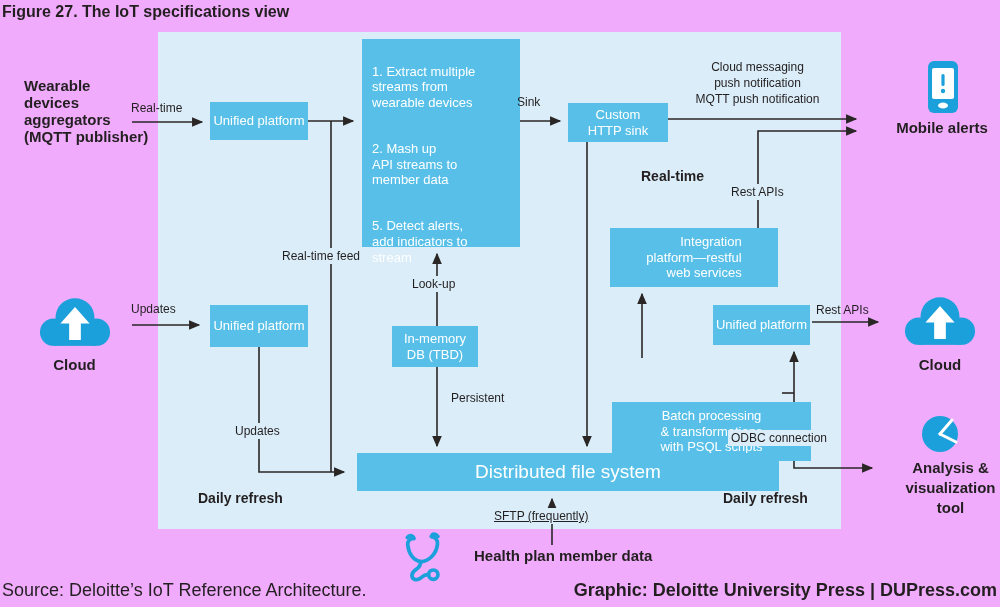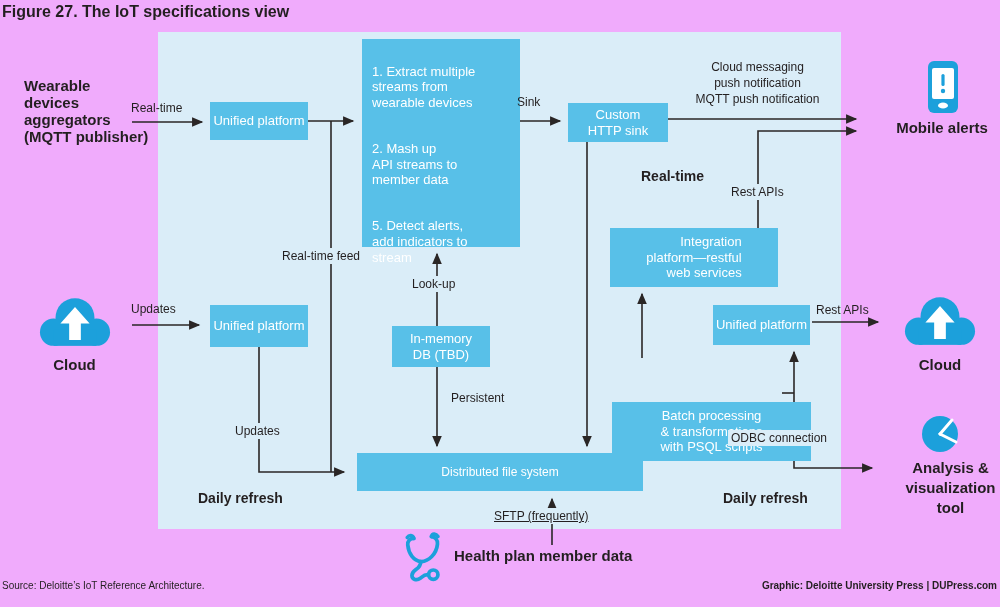--- a/index.html
+++ b/index.html
@@ -12,21 +12,21 @@
   .box.list{display:block;text-align:left;padding:9px 6px 0 10px;box-sizing:border-box;}
   .box.list p{margin:0 0 15px 0;}
   .lbl{position:absolute;font-size:12px;line-height:16px;white-space:pre-line;}
   .lbl.b{font-weight:bold;font-size:14px;}
   .lbl.ext{font-weight:bold;font-size:15px;line-height:20px;}
   .lbl.bg{background:#daedf8;padding:0 3px;}
   .ctr{text-align:center;}
   svg.wires{position:absolute;left:0;top:0;pointer-events:none;}
   .icon{position:absolute;}
   .title{position:absolute;left:2px;top:3px;font-size:16px;font-weight:bold;}
-  .footer{position:absolute;font-size:10px;}
+  .footer{position:absolute;font-size:18px;}
 </style>
 </head>
 <body>
 
 <div class="stage">
 
   <div class="title">Figure 27. The IoT specifications view</div>
 
   <div class="panel"></div>
 
@@ -70,34 +70,34 @@
     <p>5. Detect alerts,
 add indicators to
 stream</p>
   </div>
 
   <div class="box" style="left:568px;top:103px;width:100px;height:39px;">Custom
 HTTP sink</div>
 
   <div class="box" style="left:210px;top:305px;width:98px;height:42px;">Unified platform</div>
 
-  <div class="box" style="left:392px;top:326px;width:98px;height:41px;">In-memory
+  <div class="box" style="left:392px;top:326px;width:86px;height:41px;">In-memory
 DB (TBD)</div>
 
   <div class="box" style="left:610px;top:228px;width:168px;height:59px;text-align:right;">Integration
 platform—restful
 web services</div>
 
   <div class="box" style="left:713px;top:305px;width:97px;height:40px;">Unified platform</div>
 
   <div class="box" style="left:612px;top:358px;width:199px;height:59px;margin-top:44px;">Batch processing
 &amp; transformations
 with PSQL scripts</div>
 
-  <div class="box" style="left:357px;top:453px;width:286px;height:38px;font-size:12px;">Distributed file system</div>
+  <div class="box" style="left:357px;top:453px;width:422px;height:38px;font-size:19px;">Distributed file system</div>
 
   <div class="lbl" style="left:131px;top:100px;">Real-time</div>
   <div class="lbl" style="left:517px;top:94px;">Sink</div>
   <div class="lbl ctr" style="left:660px;top:59px;width:195px;">Cloud messaging
 push notification
 MQTT push notification</div>
   <div class="lbl b" style="left:641px;top:168px;">Real-time</div>
   <div class="lbl bg" style="left:728px;top:184px;">Rest APIs</div>
   <div class="lbl" style="left:816px;top:302px;">Rest APIs</div>
   <div class="lbl" style="left:131px;top:301px;">Updates</div>
@@ -113,21 +113,21 @@
   <div class="lbl ext" style="left:24px;top:77px;line-height:17px;">Wearable
 devices
 aggregators
 (MQTT publisher)</div>
   <div class="lbl ext ctr" style="left:37px;top:355px;width:75px;">Cloud</div>
   <div class="lbl ext ctr" style="left:882px;top:118px;width:120px;">Mobile alerts</div>
   <div class="lbl ext ctr" style="left:905px;top:355px;width:70px;">Cloud</div>
   <div class="lbl ext ctr" style="left:893px;top:458px;width:115px;">Analysis &amp;
 visualization
 tool</div>
-  <div class="lbl ext" style="left:454px;top:546px;">Health plan member data</div>
+  <div class="lbl ext" style="left:474px;top:546px;">Health plan member data</div>
 
   <div class="icon" style="left:38px;top:296px;">
     <svg width="74" height="53" viewBox="0 0 76 54">
       <g fill="#1ca0db">
         <circle cx="38" cy="22" r="20"></circle>
         <circle cx="16" cy="37" r="14"></circle>
         <circle cx="60" cy="37" r="14"></circle>
         <rect x="16" y="34" width="44" height="17"></rect>
       </g>
       <path fill="#fff" d="M38 11 L53 28 H44 V45 H32 V28 H23 Z"></path>

